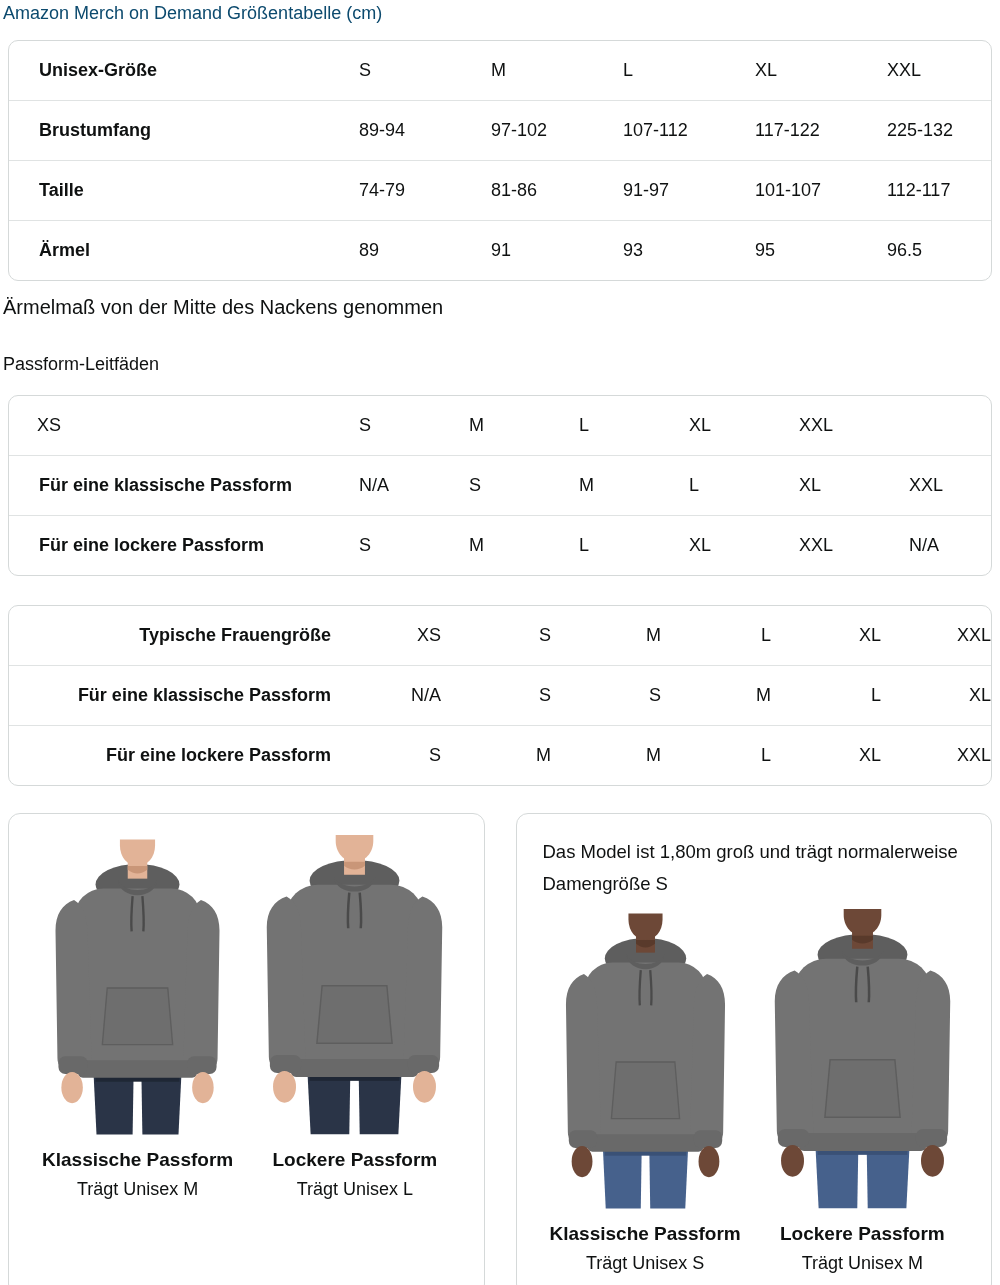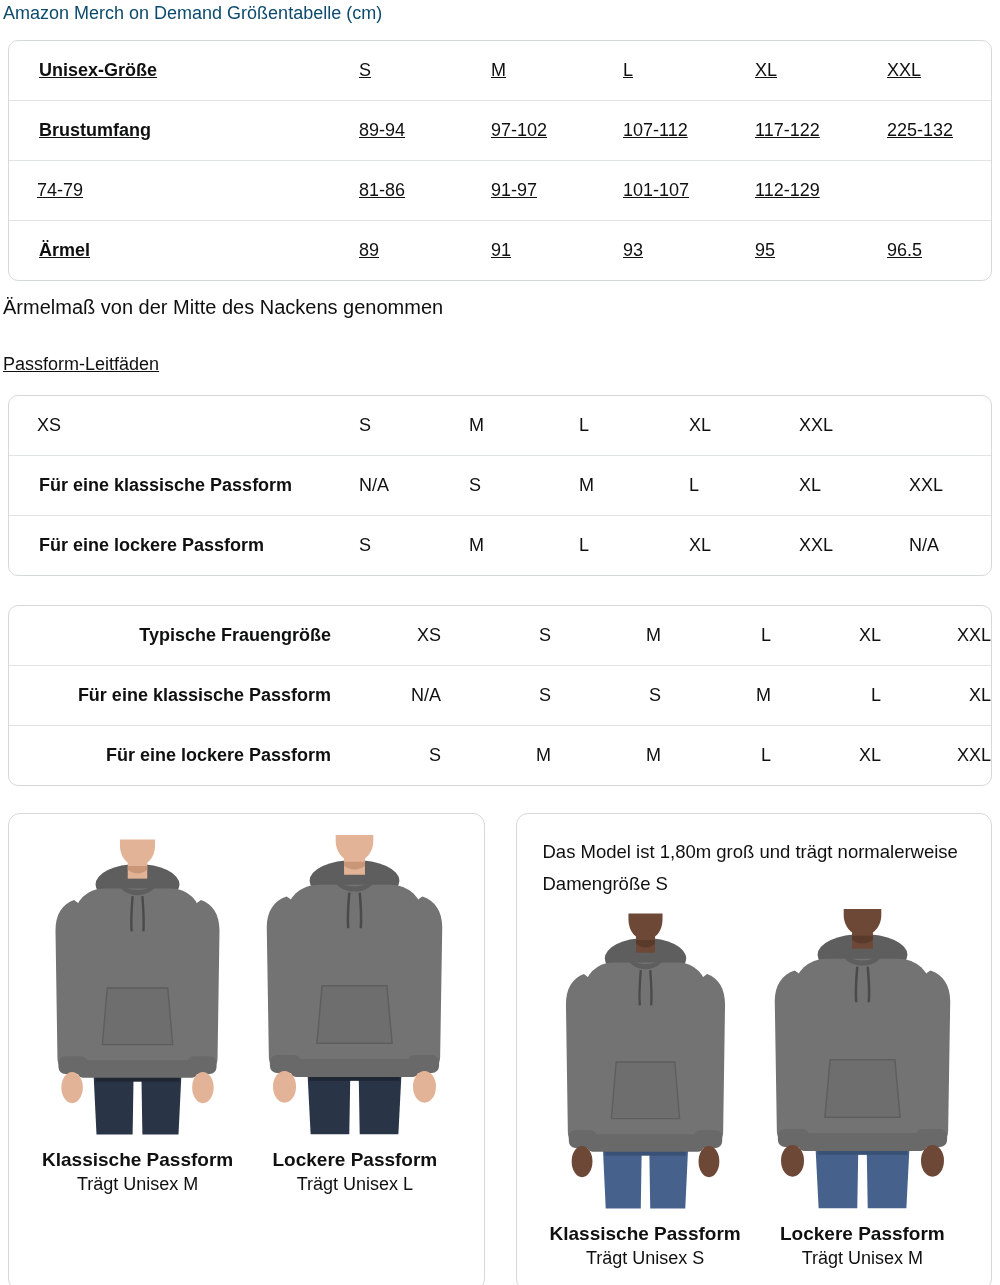--- a/index.html
+++ b/index.html
@@ -24,30 +24,30 @@
     overflow:hidden;
     background:#fff;
   }
   .tbl .trow {
     display:grid;
     align-items:center;
     height:59px;
     border-top:1px solid #e0e3e3;
   }
   .tbl .trow:first-child { border-top:none; }
-  .tbl5 .trow { grid-template-columns:322px repeat(5, 1fr);text-decoration:underline; }
+  .tbl5 .trow { grid-template-columns:322px repeat(5, 1fr); }
   .tbl6 .trow { grid-template-columns:322px repeat(6, 1fr); }
   .tbl .cell { font-size:18px; padding-left:28px; white-space:nowrap; }
   .tbl .cell.lbl { font-weight:700; padding-left:30px; }
 
   .note {
     font-size:20px; margin:16px 0 0 3px; line-height:20px;
   }
   .section-heading {
-    font-size:18px; font-weight:400; margin:36px 0 0 3px; line-height:22px;text-decoration:underline;
+    font-size:18px; font-weight:400; margin:36px 0 0 3px; line-height:22px;
   }
   .tbl.fit { margin-top:20px; }
   .tbl.fit2 { margin-top:29px;text-align:right; }
 
   
   .cards { display:flex; gap:31px; margin:27px 8px 0 8px; }
   .card {
     flex:1;
     border:1px solid #d5d9d9;
     border-radius:12px;
@@ -57,21 +57,21 @@
   .card-intro {
     font-size:18.5px; line-height:32px; margin:0 0 10px 6px;
   }
   .figures { display:flex; }
   .figcol { flex:1; text-align:center; }
   .model-photo { display:block; margin:0 auto; width:205px; height:302px; }
   .fit-loose .model-photo svg, .fit-loose svg { }
   .figcol.fit-loose svg.body-art { transform:scale(1.07,1.015); transform-origin:50% 100%; }
   .figcol.slim svg.body-art { transform:scale(0.97,1); transform-origin:50% 100%; }
   .caption-bold { font-size:19px; font-weight:700; margin-top:10px; line-height:24px; }
-  .caption-sub  { font-size:18px; font-weight:400; line-height:24px; }
+  .caption-sub  { font-size:18px; font-weight:400; margin-top:5px; line-height:24px; }
 
   
   .fig-man   { --skin:#e2b397; --skin-dk:#c99678; --jeans:#2a3447; --jeans-dk:#1f2735; }
   .fig-woman { --skin:#6d4837; --skin-dk:#593a2b; --jeans:#46618c; --jeans-dk:#3a5176; }
   .figcol { --hoodie:#737373; --hoodie-dk:#5e5e5e; --rib:#696969; }
 </style>
 </head>
 <body>
 
 <div class="page">
@@ -89,25 +89,26 @@
     </div>
     <div class="trow">
       <div class="cell lbl">Brustumfang</div>
       <div class="cell">89-94</div>
       <div class="cell">97-102</div>
       <div class="cell">107-112</div>
       <div class="cell">117-122</div>
       <div class="cell">225-132</div>
     </div>
     <div class="trow">
+      <div class="cell lbl">Taille</div>
       <div class="cell">74-79</div>
       <div class="cell">81-86</div>
       <div class="cell">91-97</div>
       <div class="cell">101-107</div>
-      <div class="cell">112-129</div>
+      <div class="cell">112-117</div>
     </div>
     <div class="trow">
       <div class="cell lbl">Ärmel</div>
       <div class="cell">89</div>
       <div class="cell">91</div>
       <div class="cell">93</div>
       <div class="cell">95</div>
       <div class="cell">96.5</div>
     </div>
   </div>

